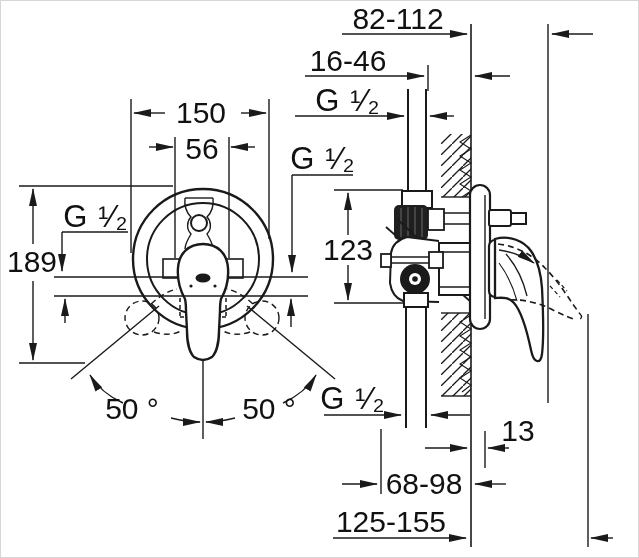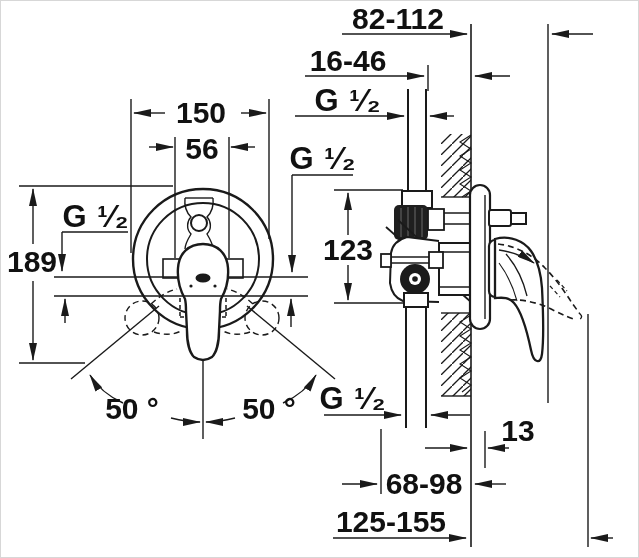--- a/index.html
+++ b/index.html
@@ -1,18 +1,18 @@
 <!DOCTYPE html>
 <html><head>
 <meta charset="utf-8">
 <style>
   html,body{margin:0;padding:0;background:#ffffff;}
   .page{width:639px;height:558px;position:relative;background:#ffffff;
         border:1px solid #d7d7d7;box-sizing:border-box;
-        font-family:"Liberation Sans", sans-serif;font-weight:bold;}
+        font-family:"Liberation Sans", sans-serif;}
   svg{display:block}
   .ln{stroke:#1a1a1a;fill:none;stroke-linecap:butt}
   .w1{stroke-width:1.4}
   .w2{stroke-width:2}
   .w3{stroke-width:2.4}
   .wf{fill:#ffffff}
   .dsh{stroke-dasharray:6 4}
   .dsh2{stroke-dasharray:4 3}
   .dim{stroke:#1a1a1a;stroke-width:1.4;fill:none}
   text{fill:#111111;}

